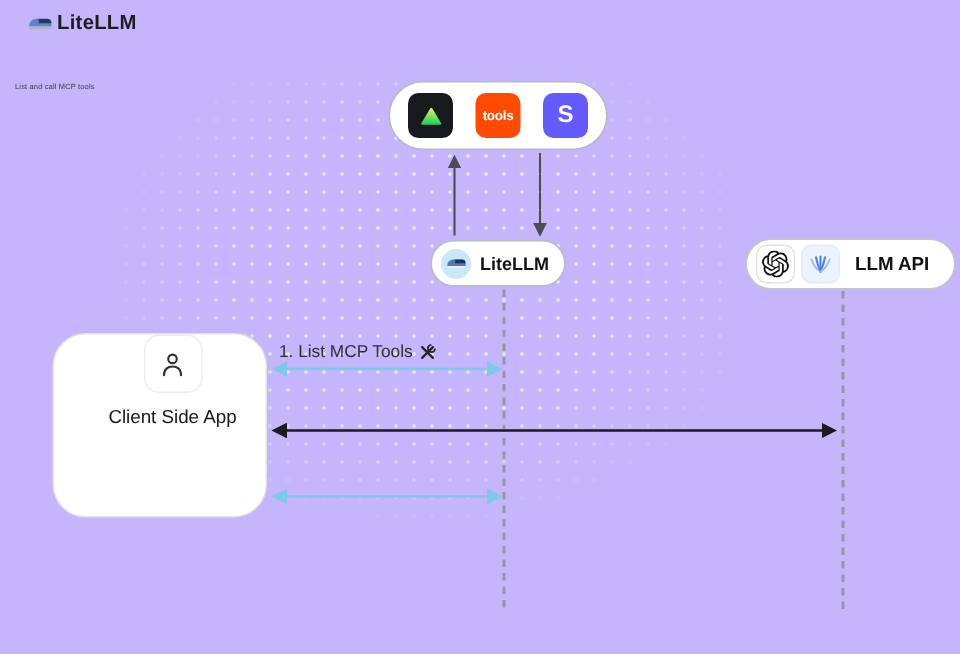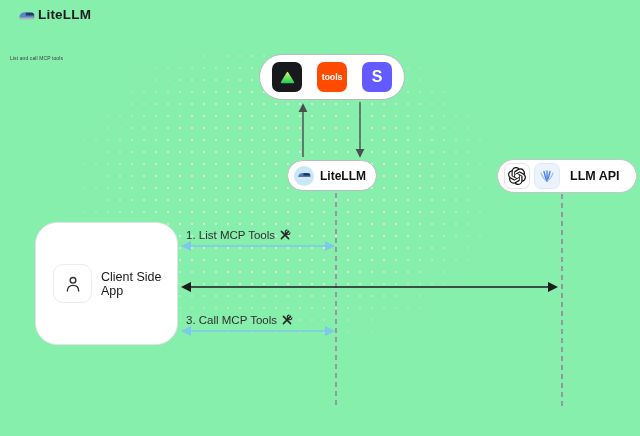--- a/index.html
+++ b/index.html
@@ -1,17 +1,17 @@
 <!DOCTYPE html>
 <html><head>
 <meta charset="utf-8">
 <style>
   html,body{margin:0;padding:0;}
   body{background:#f7f7f8;font-family:"Liberation Sans",sans-serif;-webkit-font-smoothing:antialiased;}
-  #canvas{position:relative;width:640px;height:436px;background:#86efac;overflow:hidden;}
+  #canvas{position:relative;width:640px;height:436px;background:#c4b5fd;overflow:hidden;}
 
   .dots{position:absolute;left:78px;top:50px;width:404px;height:302px;
     background-image:radial-gradient(#e1e1e4 1.1px,transparent 1.2px);
     background-size:12px 12px;
     -webkit-mask-image:radial-gradient(ellipse 58% 58% at 52% 45%,#000 52%,transparent 98%);
     mask-image:radial-gradient(ellipse 58% 58% at 52% 45%,#000 52%,transparent 98%);}
 
   .overlay{position:absolute;left:0;top:0;pointer-events:none;}
 
   .brand-icon{position:absolute;left:18px;top:9px;width:17px;height:13px;}
@@ -37,21 +37,21 @@
   .node-label{font-size:12px;font-weight:600;color:#121214;}
 
   .llm-pill{left:497px;top:159px;width:140px;height:34px;border-radius:18px;padding-left:6px;gap:4px;border-color:#c2c5c9;text-align:right;}
   .provider-sq{width:26px;height:26px;border-radius:7px;display:flex;align-items:center;justify-content:center;flex:0 0 auto;box-sizing:border-box;}
   .sq-openai{background:#fff;border:1px solid #e3e4e6;}
   .sq-blue{background:#edf3fd;border:1px solid #dfe9fa;}
   .llm-pill .node-label{margin-left:6px;font-size:12.5px;}
 
   .client-box{position:absolute;left:35px;top:222px;width:143px;height:123px;background:#fff;
     border:1.5px solid #e3e3e6;border-radius:22px;box-sizing:border-box;
-    display:flex;align-items:center;padding-left:17px;gap:9px;}
+    display:flex;align-items:center;padding-left:17px;gap:9px;flex-direction:column;}
   .person-tile{width:37px;height:37px;border-radius:10px;background:#fff;border:1px solid #ececee;
     display:flex;align-items:center;justify-content:center;flex:0 0 auto;}
   .client-label{font-size:12.5px;font-weight:500;color:#17181a;}
 
   .flow-label{position:absolute;display:flex;align-items:center;gap:4px;
     font-size:11.5px;font-weight:500;color:#2e2f31;white-space:nowrap;}
   .fl-1{left:186px;top:229px;}
   .fl-2{left:186px;top:271px;color:#54565a;}
   .fl-3{left:186px;top:314px;}
 </style>
@@ -156,22 +156,14 @@
   <div class="flow-label fl-1">
     <span>1. List MCP Tools</span>
     <svg width="12" height="12" viewBox="0 0 12 12" fill="none" stroke="#242425" stroke-width="1.5" stroke-linecap="round">
       <path d="M2.4,9.6 L9.6,2.4"></path>
       <path d="M2.4,2.4 L9.6,9.6"></path>
       <path d="M8.2,1 a2.4,2.4 0 1 0 2.8,2.8" stroke-width="1.1"></path>
     </svg>
   </div>
 
 
-  <div class="flow-label fl-3">
-    <span>3. Call MCP Tools</span>
-    <svg width="12" height="12" viewBox="0 0 12 12" fill="none" stroke="#242425" stroke-width="1.5" stroke-linecap="round">
-      <path d="M2.4,9.6 L9.6,2.4"></path>
-      <path d="M2.4,2.4 L9.6,9.6"></path>
-      <path d="M8.2,1 a2.4,2.4 0 1 0 2.8,2.8" stroke-width="1.1"></path>
-    </svg>
-  </div>
 
 </div>
 
 </body></html>

